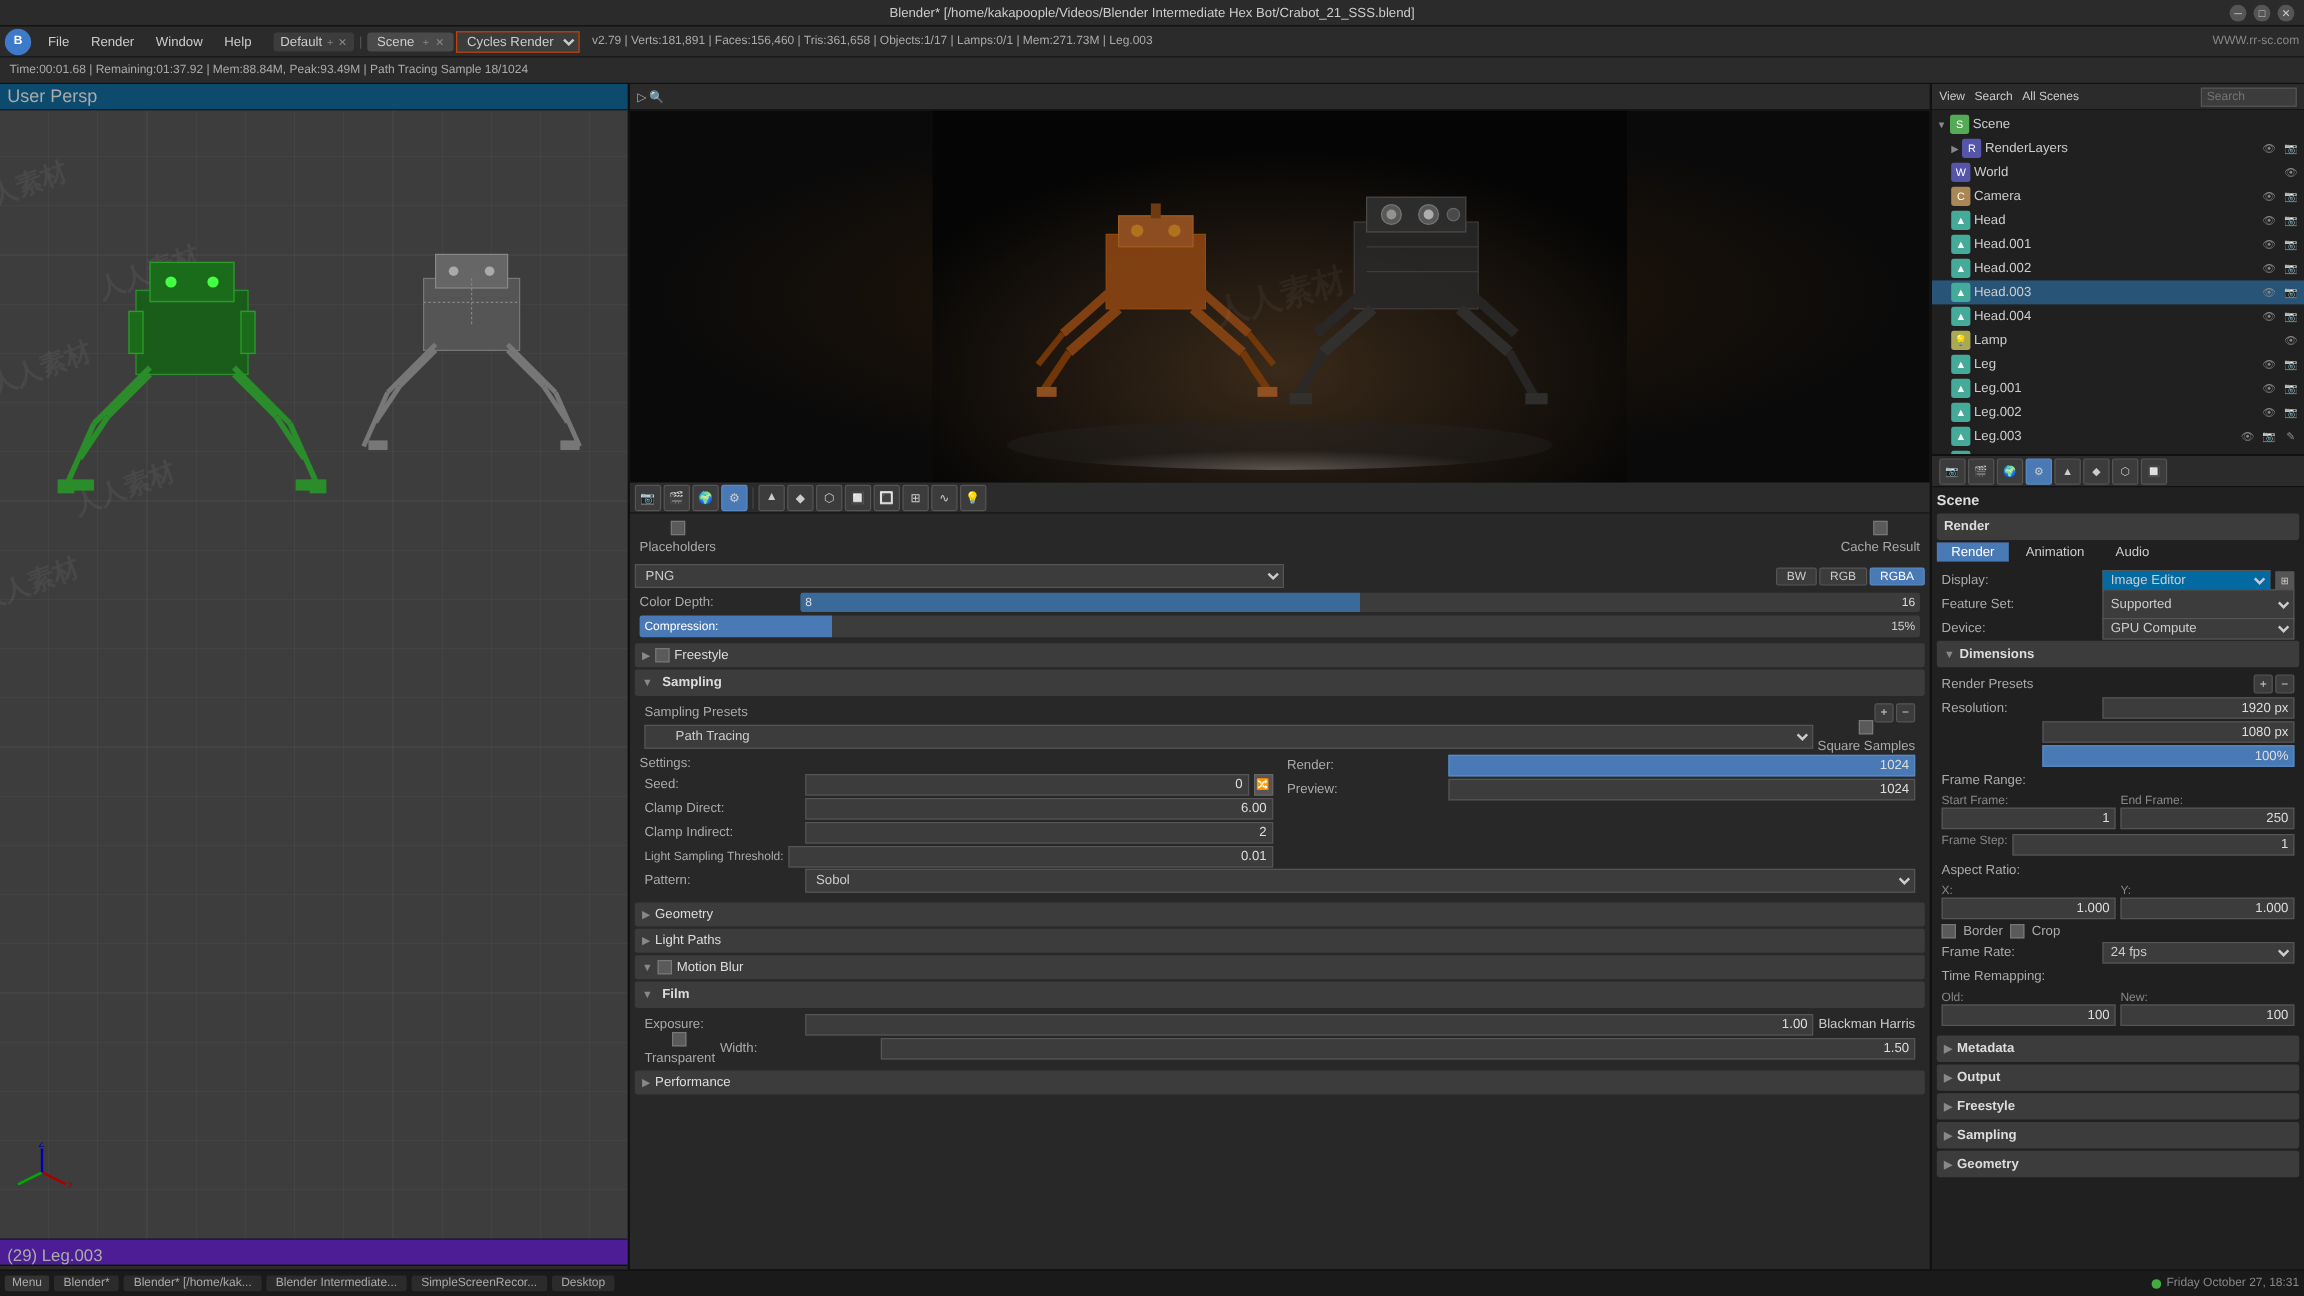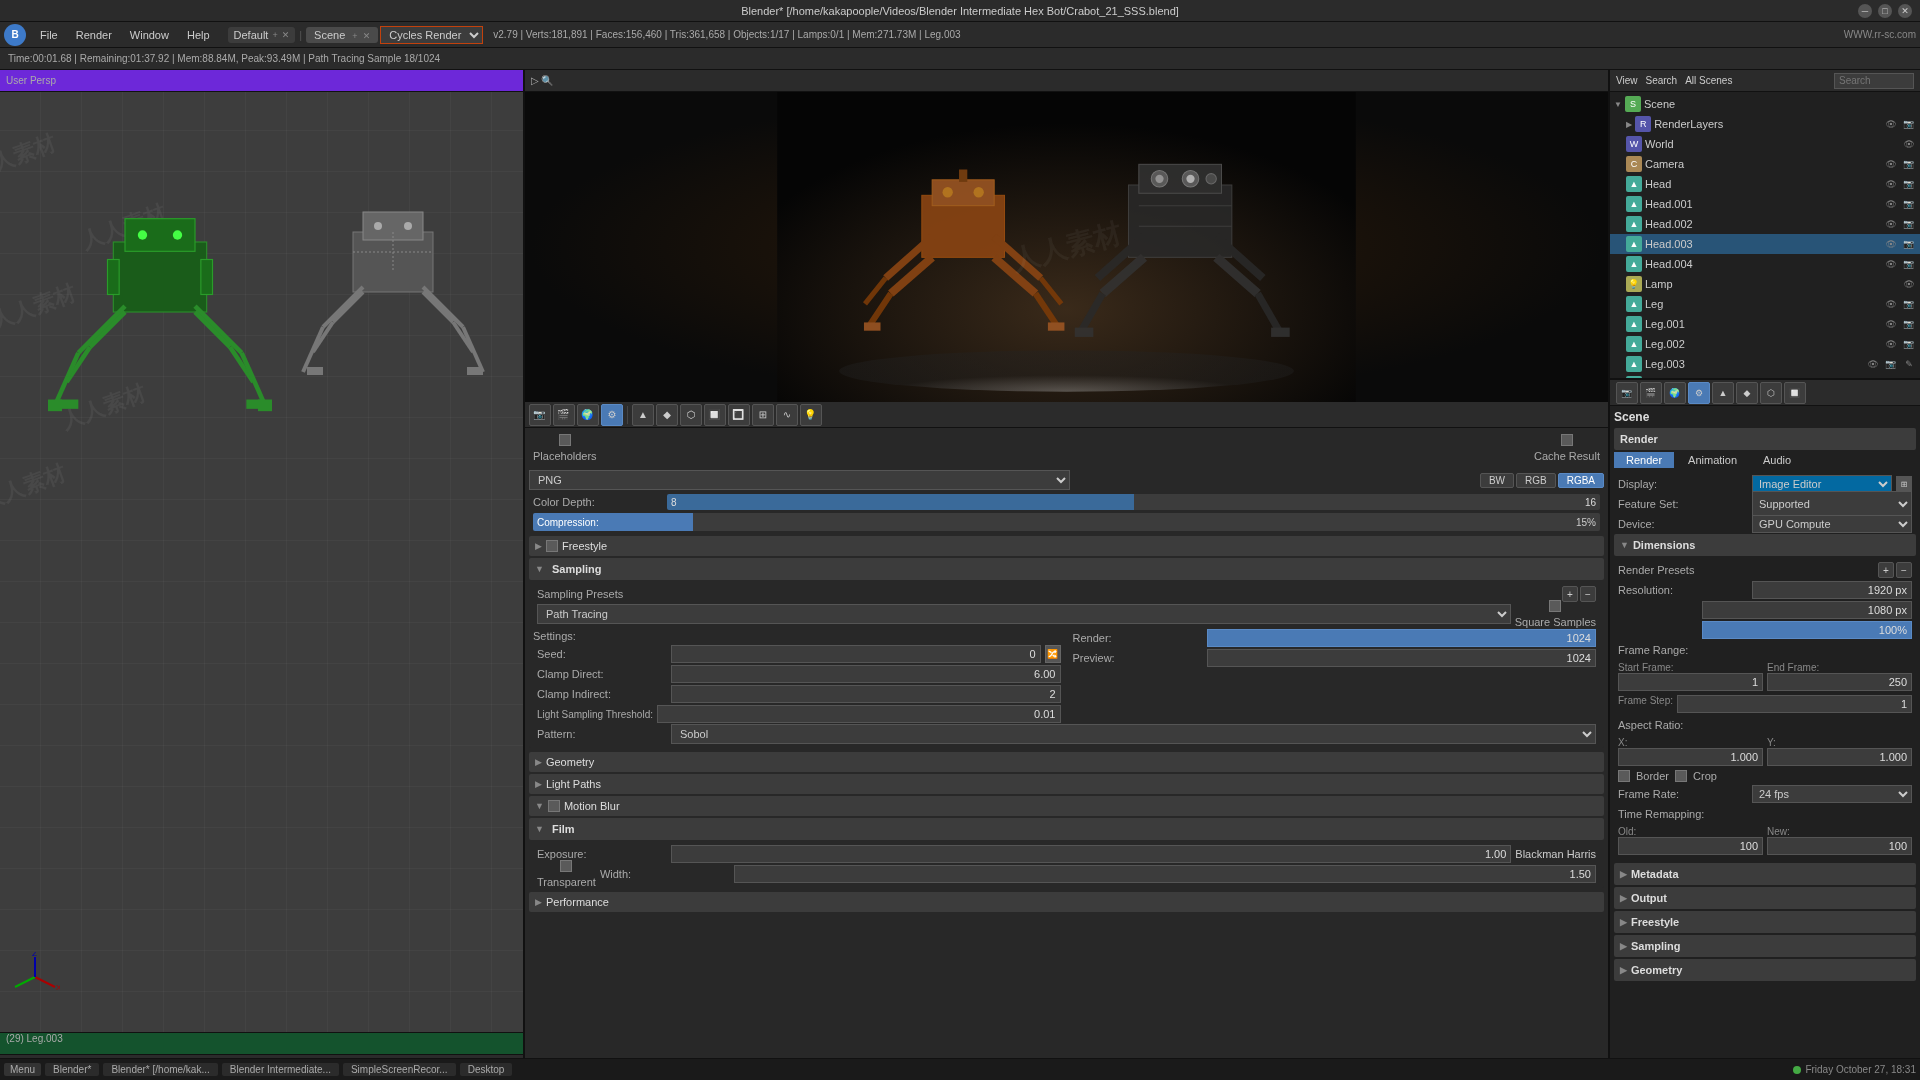--- a/index.html
+++ b/index.html
@@ -88,25 +88,25 @@
     
     .left-panel {
       width: 525px;
       display: flex;
       flex-direction: column;
       border-right: 2px solid #111;
     }
 
     .viewport-header {
       height: 22px;
-      background: #6d28d9;
+      background: #0c4a6e;
       display: flex;
       align-items: center;
       padding: 0 6px;
-      font-size: 10px;
+      font-size: 15px;
       color: #aaa;
       border-bottom: 1px solid #111;
     }
 
     .viewport-3d {
       flex: 1;
       background: #3d3d3d;
       position: relative;
       overflow: hidden;
     }
@@ -153,25 +153,25 @@
     .robot-gray {
       position: absolute;
       right: 30px;
       top: 70px;
       width: 200px;
       height: 260px;
     }
 
     .viewport-bottom-bar {
       height: 22px;
-      background: #14532d;
-      display: flex;
-      align-items: flex-start;
+      background: #4c1d95;
+      display: flex;
+      align-items: flex-end;
       padding: 0 6px;
-      font-size: 10px;
+      font-size: 14px;
       color: #aaa;
       gap: 8px;
       border-top: 1px solid #111;
     }
 
     .bottom-nav-bar {
       height: 26px;
       background: #2b2b2b;
       display: flex;
       align-items: center;
@@ -917,21 +917,21 @@
 
             <div class="field-row">
               <span class="field-label">Sampling Presets</span>
               <div class="add-remove-btns">
                 <div class="small-btn">+</div>
                 <div class="small-btn">−</div>
               </div>
             </div>
 
             <div class="field-row">
-              <select style="background:#3c3c3c;border:1px solid #555;color:#ccc;font-size:11px;padding:1px 4px;flex:1;height:20px;">
+              <select style="background:#3c3c3c;border:1px solid #555;color:#ccc;font-size:11px;padding:1px 21px;flex:1;height:20px;">
                 <option>Path Tracing</option>
               </select>
               <div class="prop-inline-checkbox">
                 <div class="inline-cb"></div>
 
                 <span>Square Samples</span>
               </div>
             </div>
 
             <div class="two-col" style="margin-top:4px;">

